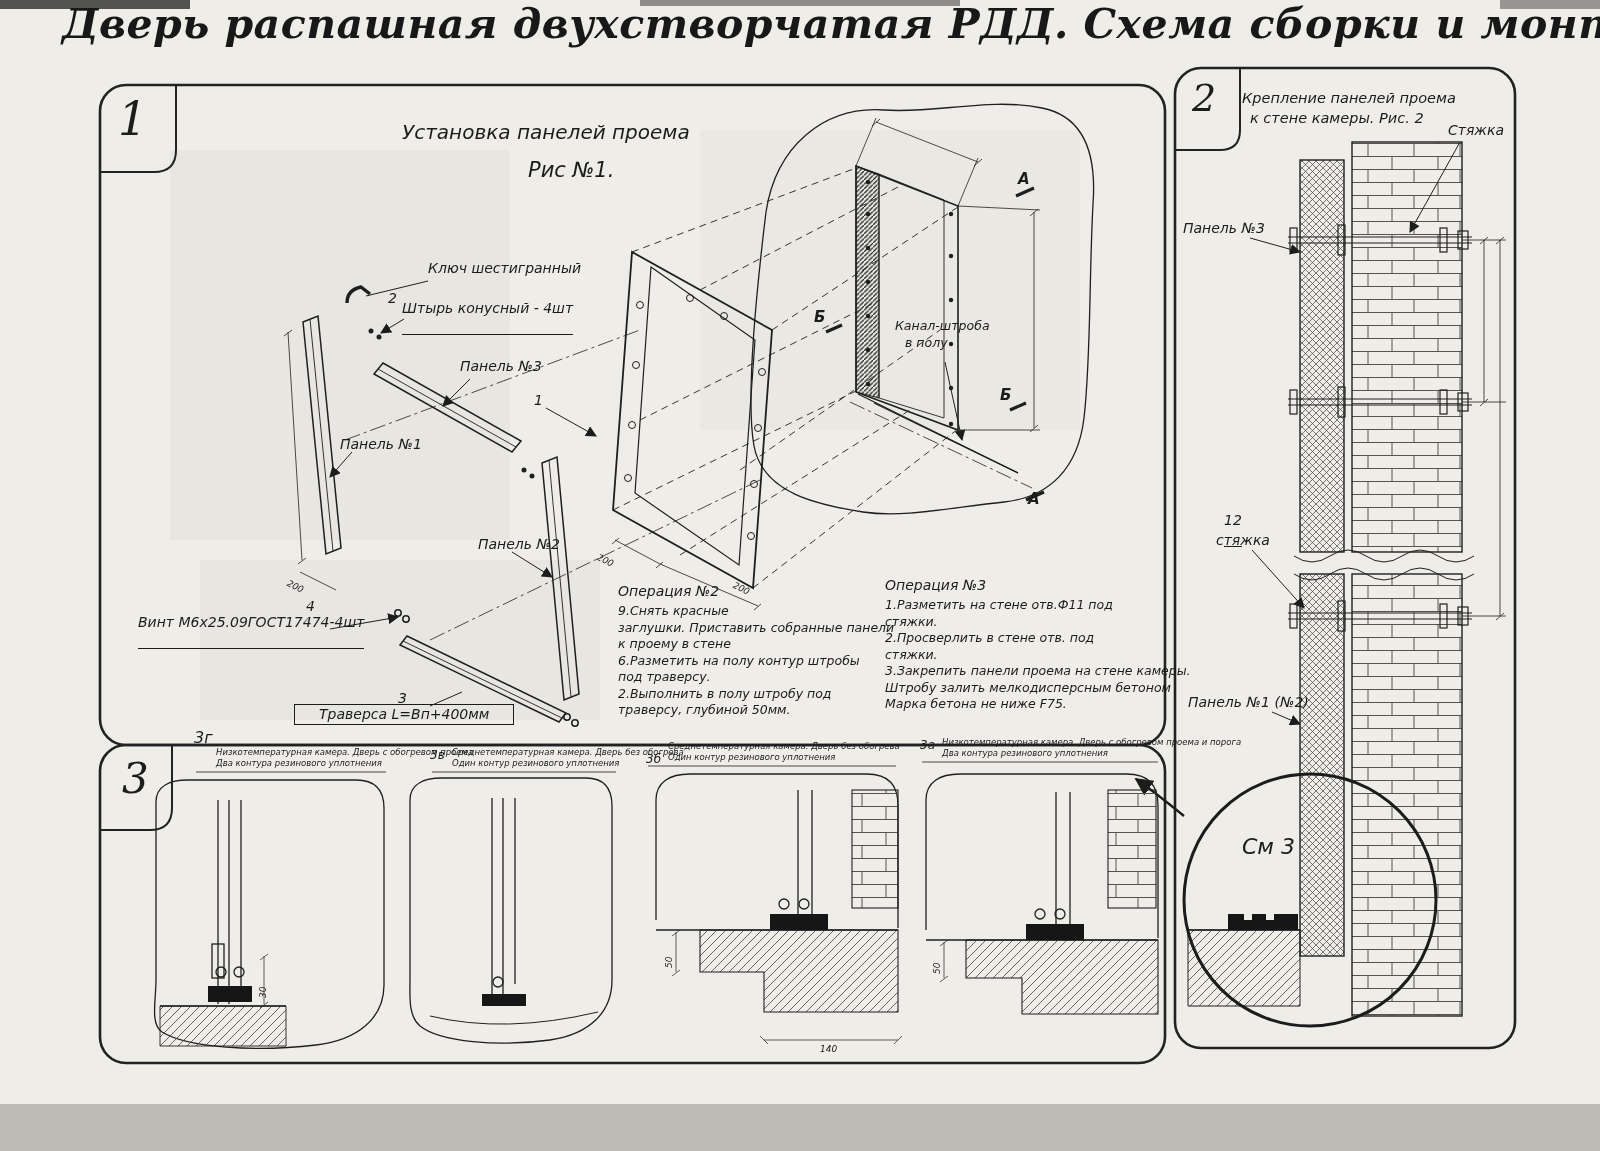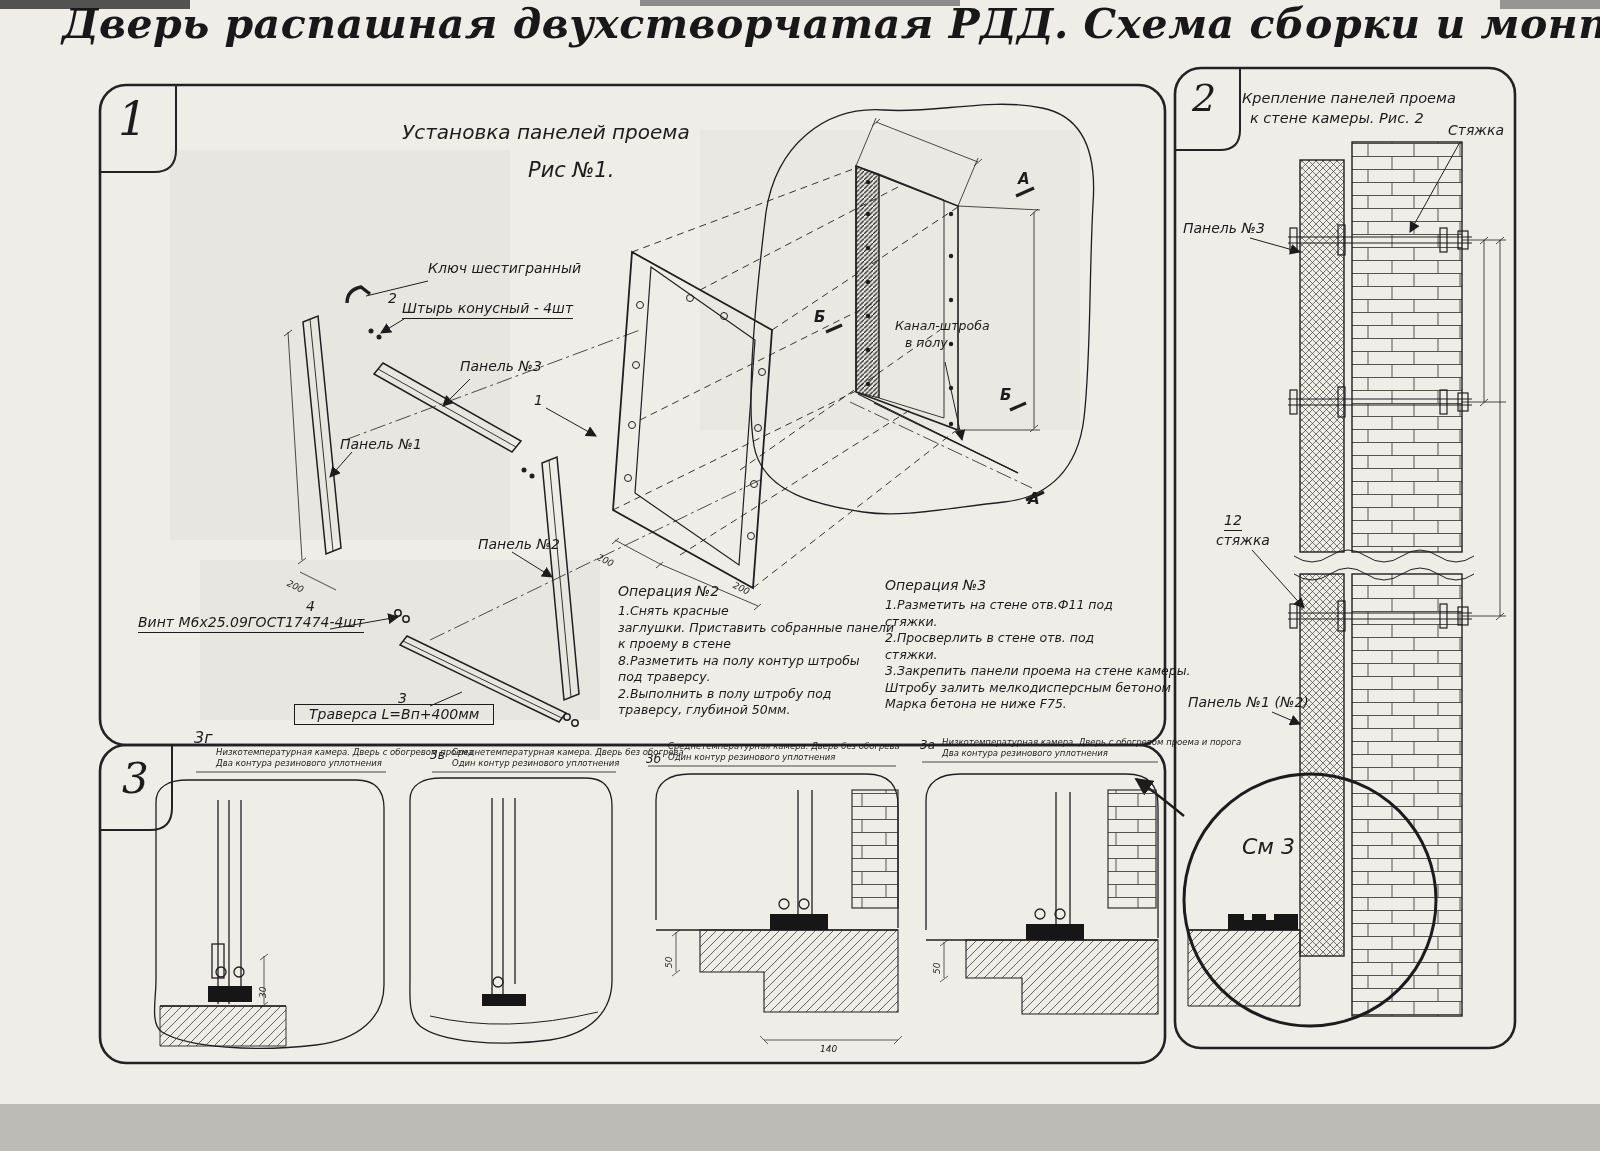--- a/index.html
+++ b/index.html
@@ -5,22 +5,22 @@
   *{margin:0;padding:0;box-sizing:border-box}
   html,body{background:#c9c7c2}
   .page{position:relative;width:1600px;height:1151px;background:#efede8;overflow:hidden;
         font-family:"DejaVu Sans",sans-serif;color:#1c1c1c}
   .art{position:absolute;left:0;top:0}
   .sheet-title{position:absolute;left:62px;top:0px;width:1520px;white-space:nowrap;
         font-family:"DejaVu Serif",serif;font-style:italic;font-weight:700;
         font-size:41px;letter-spacing:.5px;color:#181818}
   .lbl{position:absolute;font-style:italic;font-size:14px;line-height:1.2;
         white-space:nowrap;color:#1c1c1c}
-  .u{border-bottom:1.4px solid #1c1c1c;padding-bottom:1px}
-  .box{border:1.4px solid #1c1c1c;padding:1px 14px}
+  .u{border-bottom:1.4px solid #1c1c1c;padding-bottom:17px}
+  .box{border:1.4px solid #1c1c1c;padding:1px 24px}
   .fig-title{font-size:20px}
   .fig-sub{font-size:21px}
   .tnum{font-family:"DejaVu Serif",serif;font-style:italic;font-size:46px}
   .op{font-size:12.5px;line-height:1.32}
   .op .t{font-size:14px;margin-bottom:3px}
   .cap{font-size:8.5px;line-height:1.3}
   .dim{font-size:9px;position:absolute;font-style:italic;white-space:nowrap}
   .sec{font-size:15px;font-weight:700}
   .see{font-size:22px}
 </style>
@@ -344,24 +344,24 @@
   <div class="lbl sec" style="left:1028px;top:490px">А</div>
   <div class="lbl sec" style="left:814px;top:308px">Б</div>
   <div class="lbl sec" style="left:1000px;top:386px">Б</div>
 
   <div class="dim" style="left:290px;top:578px;transform:rotate(27deg);transform-origin:left top">200</div>
   <div class="dim" style="left:600px;top:552px;transform:rotate(27deg);transform-origin:left top">200</div>
   <div class="dim" style="left:736px;top:580px;transform:rotate(27deg);transform-origin:left top">200</div>
 
   <div class="lbl op" style="left:618px;top:582px">
     <div class="t">Операция №2</div>
-    <div>1.Снять красные</div>
+    <div>9.Снять красные</div>
     <div>заглушки. Приставить собранные панели</div>
     <div>к проему в стене</div>
-    <div>8.Разметить на полу контур штробы</div>
+    <div>6.Разметить на полу контур штробы</div>
     <div>под траверсу.</div>
     <div>2.Выполнить в полу штробу под</div>
     <div>траверсу, глубиной 50мм.</div>
   </div>
   <div class="lbl op" style="left:885px;top:576px">
     <div class="t">Операция №3</div>
     <div>1.Разметить на стене отв.Ф11 под</div>
     <div>стяжки.</div>
     <div>2.Просверлить в стене отв.  под</div>
     <div>стяжки.</div>

